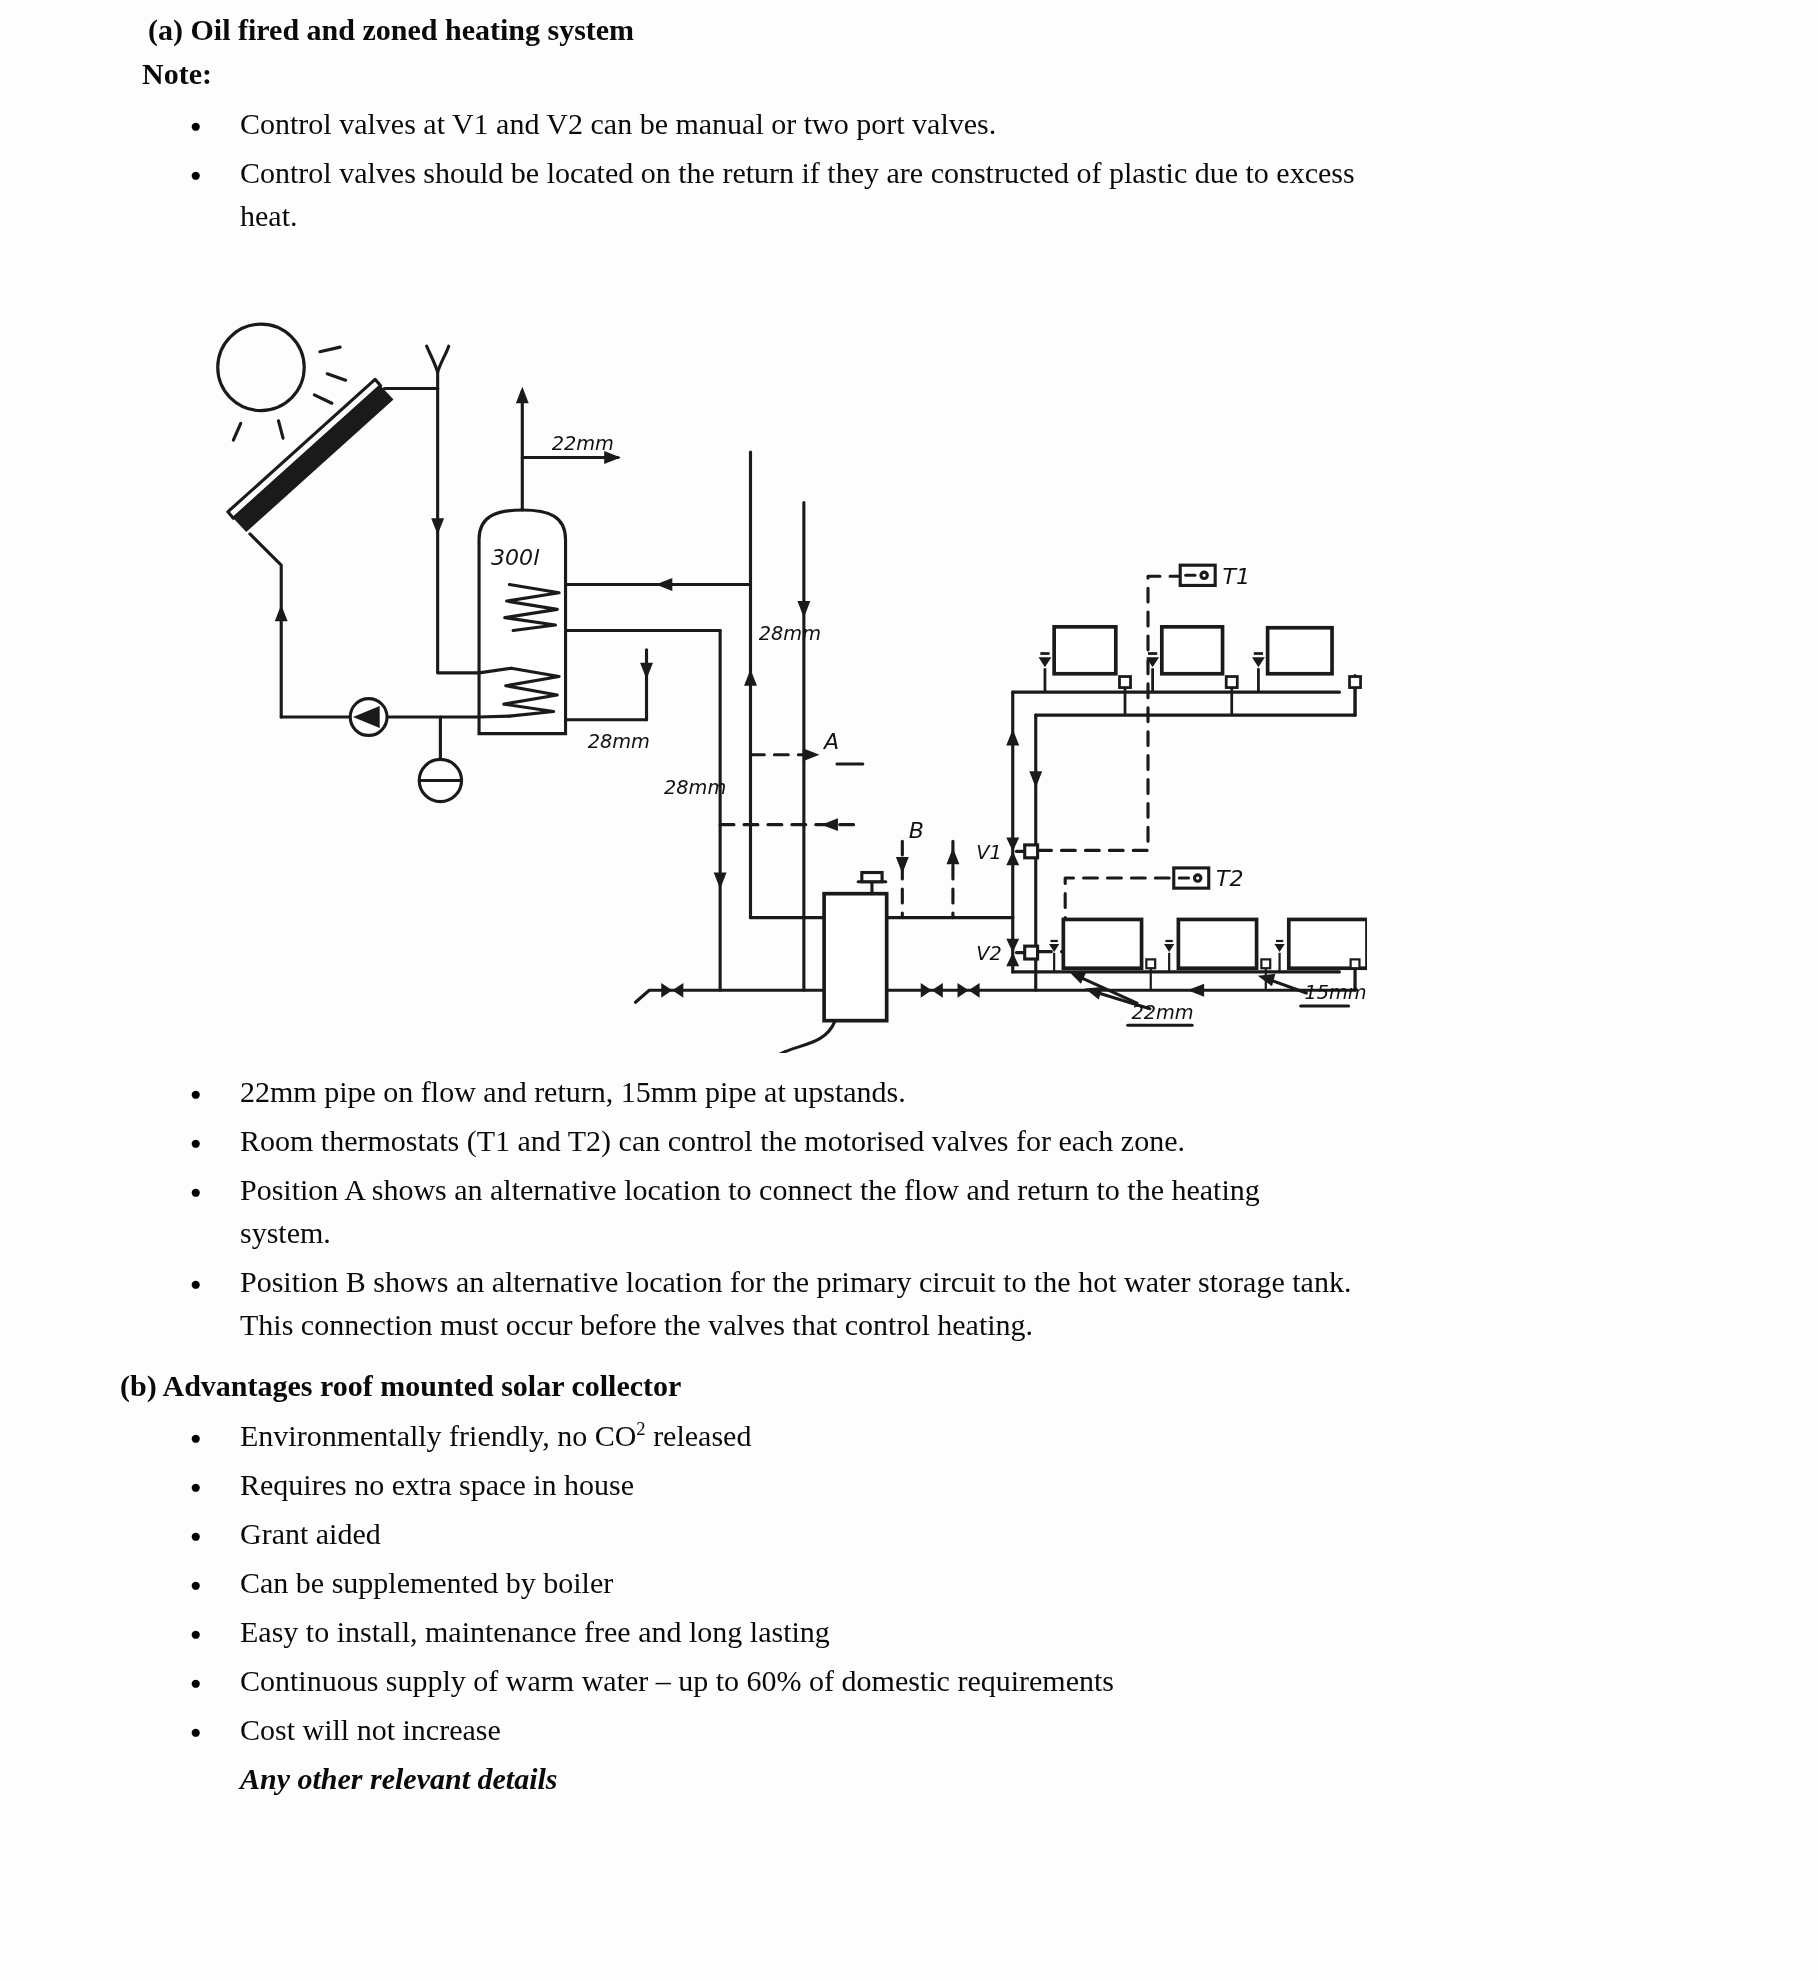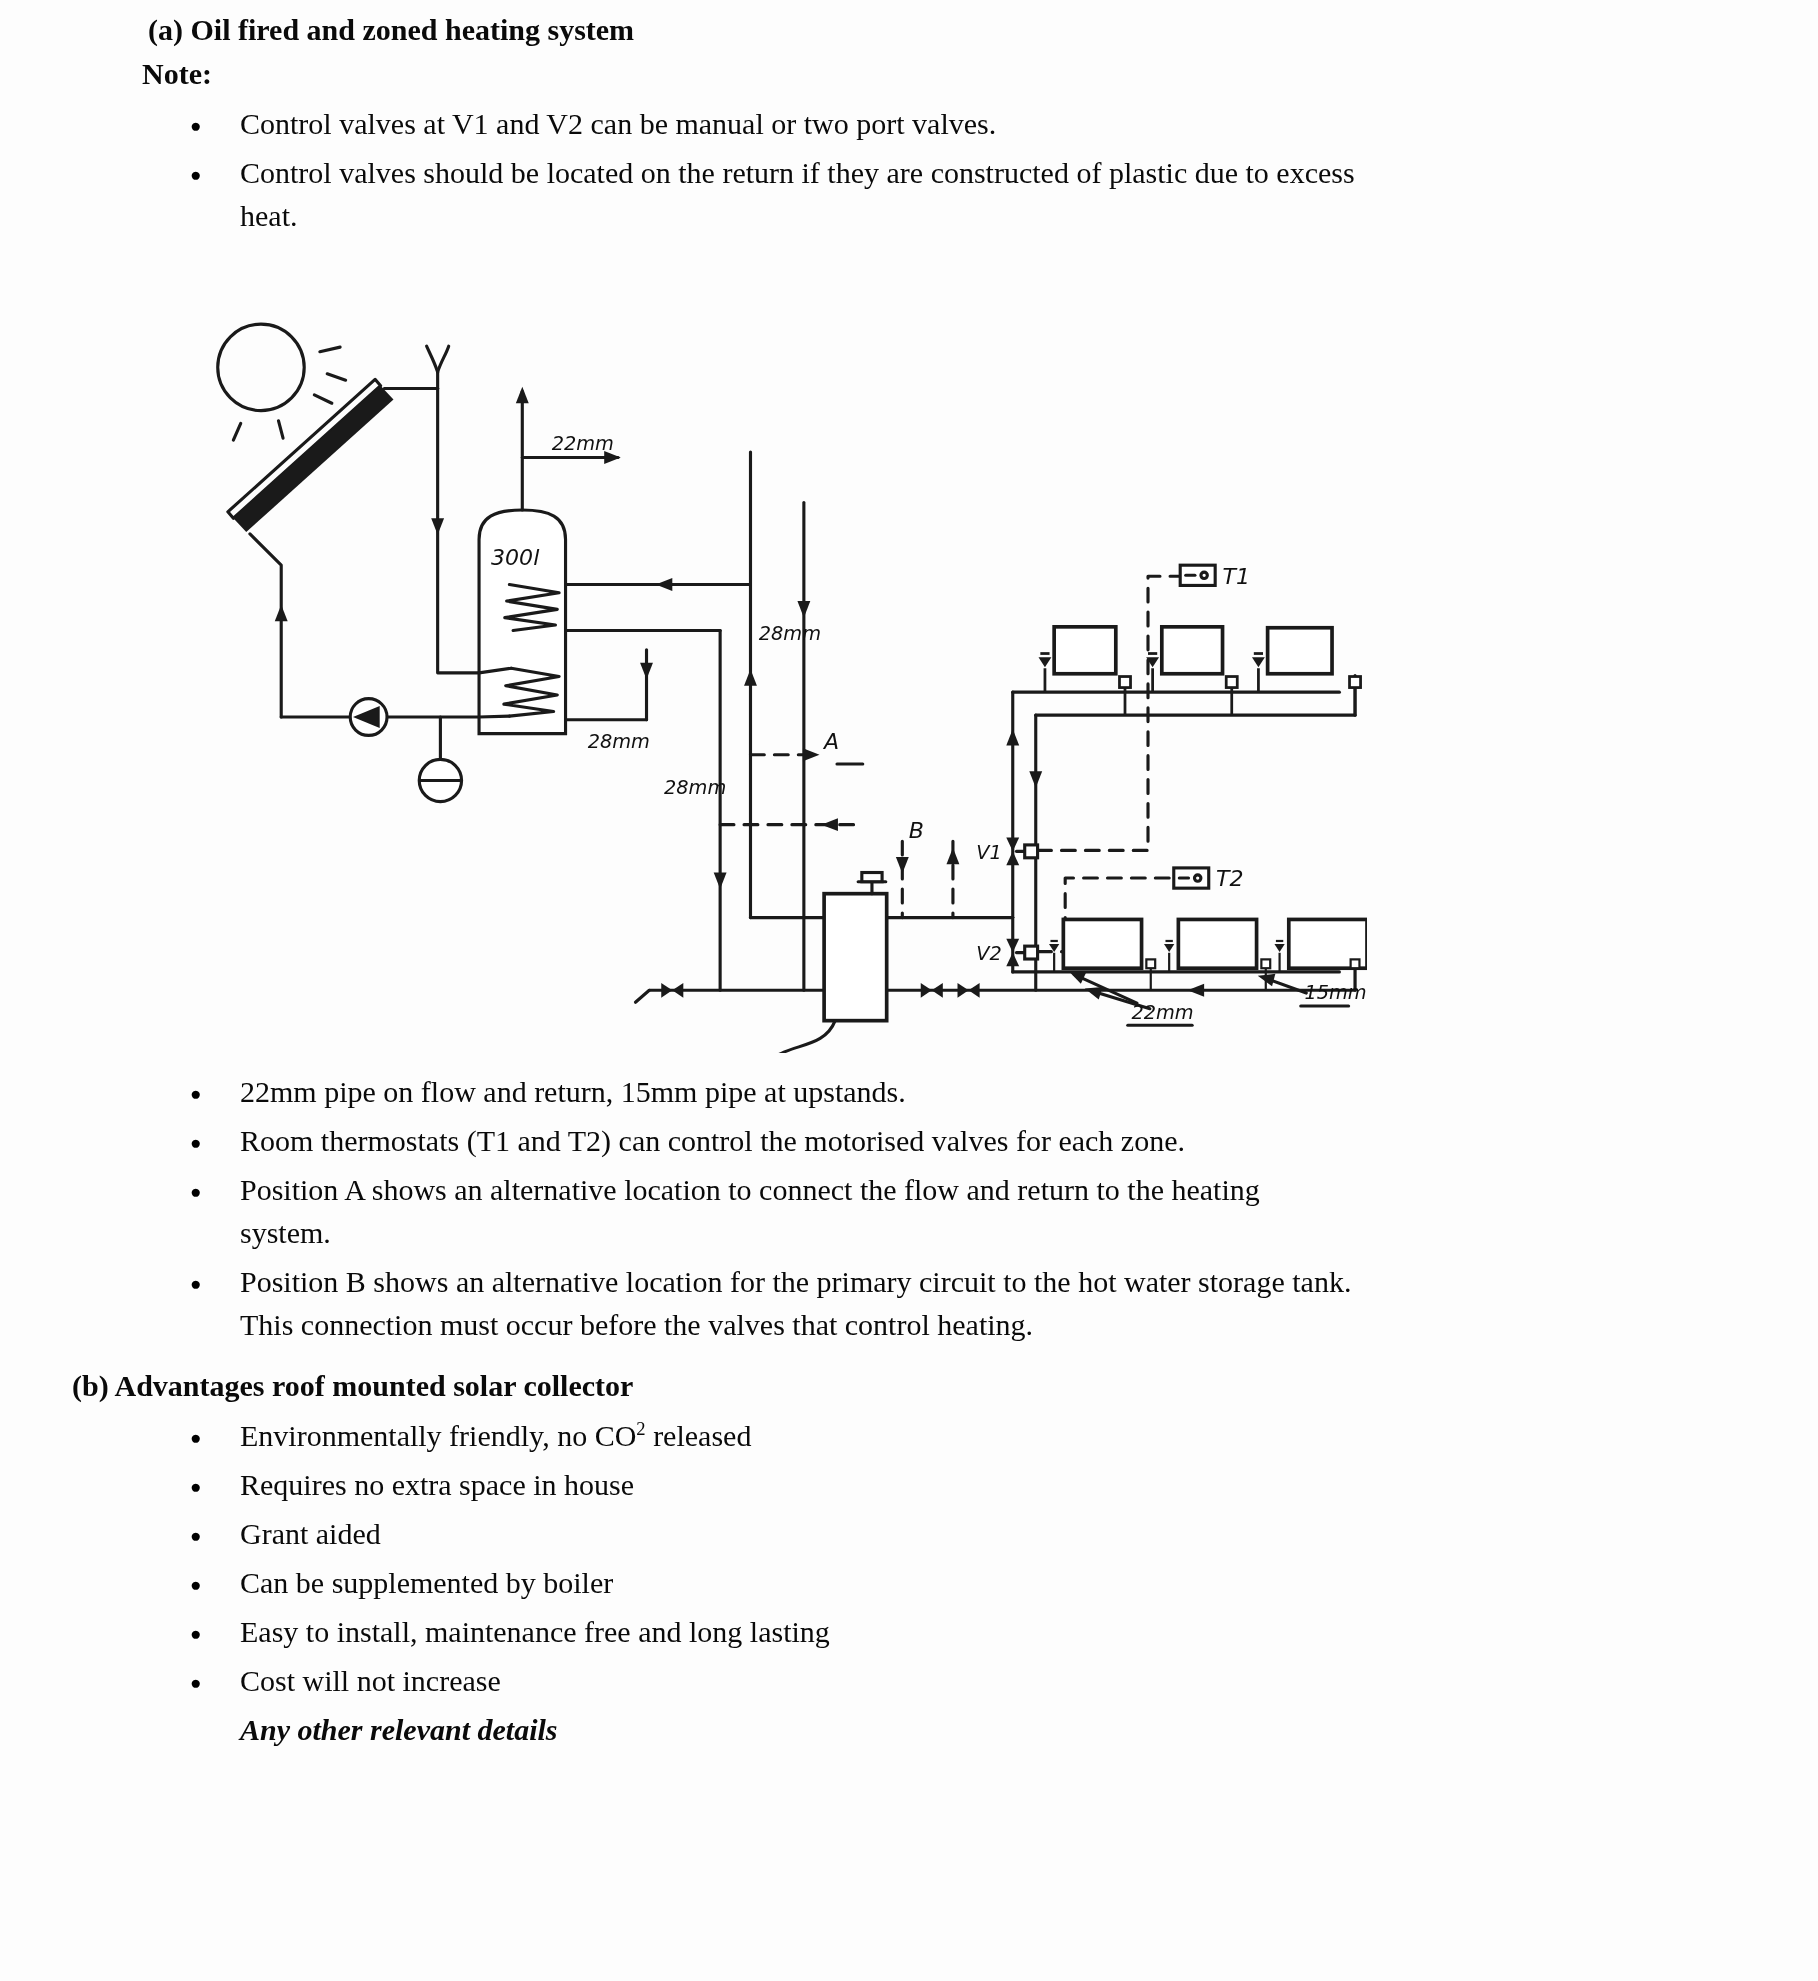--- a/index.html
+++ b/index.html
@@ -14,21 +14,21 @@
   ul.bl li{
     position:relative;margin:0 0 6px 240px;width:1230px;
     line-height:43px;white-space:pre-line;
   }
   ul.bl li::before{
     content:"●";position:absolute;left:-50px;top:2px;font-size:19px;color:#000;
   }
   sup.s2{vertical-align:super;font-size:0.62em;line-height:0;}
   .footer-note{font-weight:bold;font-style:italic;margin:2px 0 0 240px;line-height:43px;}
   .diagram{margin:6px 0 10px 180px;}
-  .h-b{font-weight:bold;margin:18px 0 0 72px;line-height:44px;}
+  .h-b{font-weight:bold;margin:18px 0 0 120px;line-height:44px;}
   
   svg .p{stroke:#1a1a1a;stroke-width:3.4;fill:none;stroke-linecap:round;stroke-linejoin:round;}
   svg .dash{stroke-dasharray:15 11;}
   svg .fillb{fill:#1a1a1a;stroke:none;}
   svg .wbox{fill:#ffffff;stroke:#1a1a1a;stroke-width:3.4;}
   svg .wbox4{fill:#ffffff;stroke:#1a1a1a;stroke-width:4;}
   svg text.hw{font-family:"DejaVu Sans",sans-serif;font-style:italic;font-size:21px;fill:#111;}
   svg text.hwB{font-family:"DejaVu Sans",sans-serif;font-style:italic;font-size:24px;fill:#111;}
   svg #ar polygon{fill:#1a1a1a;}
   svg #dv polygon{fill:#1a1a1a;}
@@ -273,18 +273,19 @@
   </ul>
 
   <div class="h-b">(b) Advantages roof mounted solar collector</div>
 
   <ul class="bl">
     <li><span>Environmentally friendly, no CO</span><sup class="s2">2</sup><span> released</span></li>
     <li>Requires no extra space in house</li>
     <li>Grant aided</li>
     <li>Can be supplemented by boiler</li>
     <li>Easy to install, maintenance free and long lasting</li>
+    <li>Continuous supply of warm water – up to 60% of domestic requirements</li>
     <li>Cost will not increase</li>
   </ul>
 
   <div class="footer-note">Any other relevant details</div>
 
 </div>
 
 </body></html>

